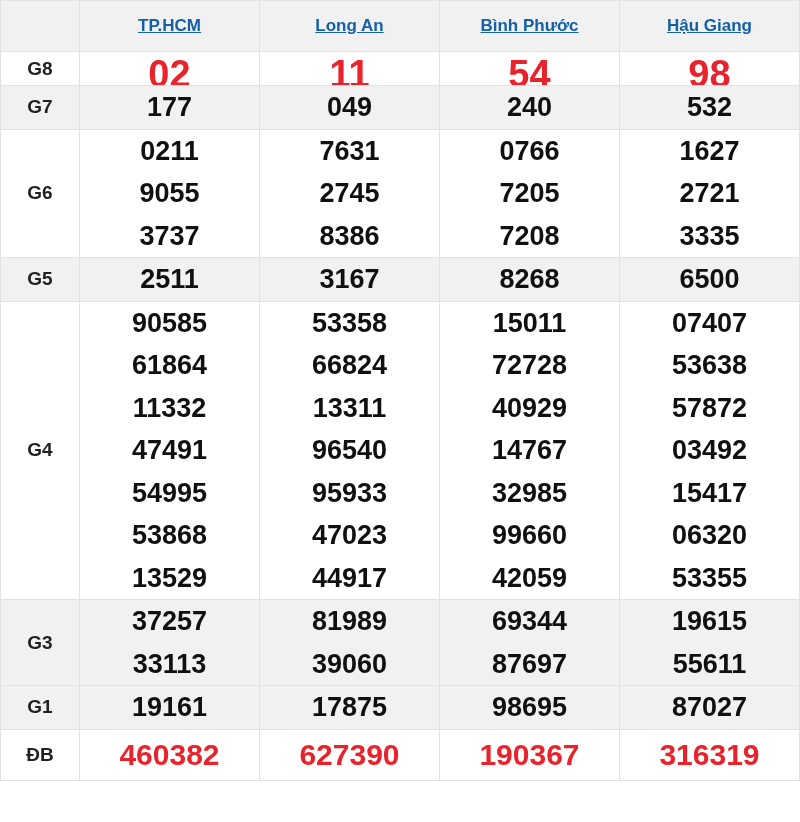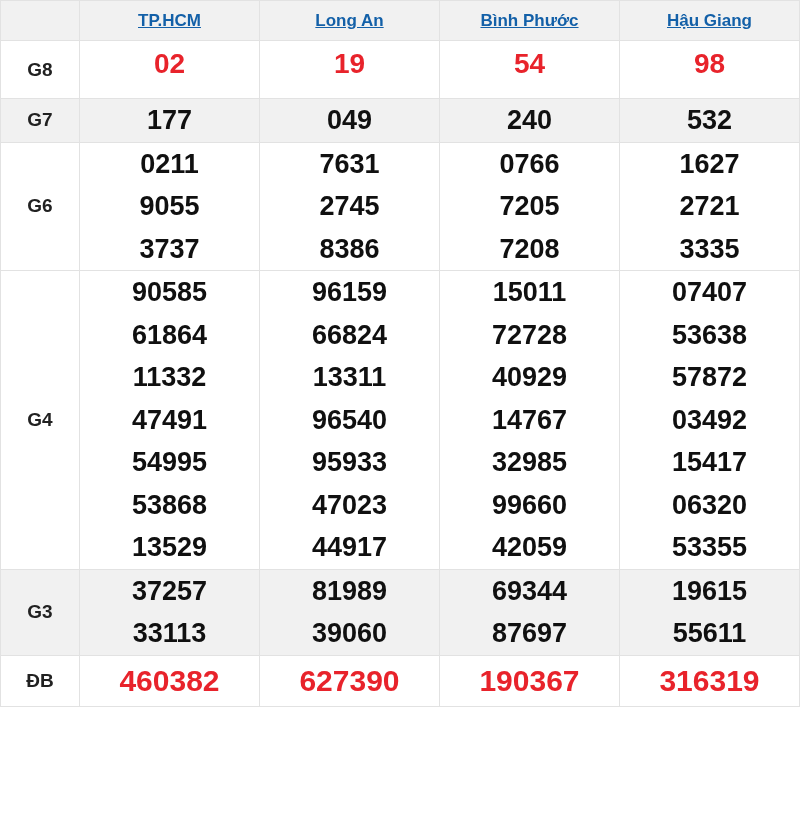--- a/index.html
+++ b/index.html
@@ -14,21 +14,21 @@
     table-layout: fixed;
   }
   col.c-label { width: 79px; }
   col.c-data  { width: 180px; }
   th, td {
     border: 1px solid var(--border, #e2e2e2);
     text-align: center;
     vertical-align: middle;
     overflow: hidden;
   }
-  thead tr { height: 40px; background: var(--altbg, #f1f1f1); }
+  thead tr { height: 51px; background: var(--altbg, #f1f1f1); }
   a.col-link {
     color: var(--blue, #1360a8);
     font-weight: bold;
     font-size: 17px;
     text-decoration: underline;
     cursor: pointer;
   }
   tr.shaded { background: var(--altbg, #f1f1f1); }
   tr.plain  { background: #ffffff; }
   td.label {
@@ -38,23 +38,23 @@
   }
   .val {
     height: 42.5px;
     line-height: 42.5px;
     font-size: 27px;
     font-weight: bold;
     color: #101010;
     white-space: nowrap;
   }
   tr.row-g8 .val {
-    height: 57px;
+    height: 33px;
     line-height: 45px;
-    font-size: 28px;
+    font-size: 38px;
     color: var(--red, #e8232b);
   }
   tr.row-db .val {
     height: 50.5px;
     line-height: 50.5px;
     font-size: 30px;
     color: var(--red, #e8232b);
   }
 </style>
 </head>
@@ -77,21 +77,21 @@
         <th><a class="col-link">Hậu Giang</a></th>
       </tr>
   </thead>
   <tbody>
       <tr class="plain row-g8">
         <td class="label">G8</td>
         <td class="cell">
           <div class="val">02</div>
         </td>
         <td class="cell">
-          <div class="val">19</div>
+          <div class="val">11</div>
         </td>
         <td class="cell">
           <div class="val">54</div>
         </td>
         <td class="cell">
           <div class="val">98</div>
         </td>
       </tr>
       <tr class="shaded">
         <td class="label">G7</td>
@@ -122,35 +122,50 @@
         </td>
         <td class="cell">
           <div class="val">0766</div>
           <div class="val">7205</div>
           <div class="val">7208</div>
         </td>
         <td class="cell">
           <div class="val">1627</div>
           <div class="val">2721</div>
           <div class="val">3335</div>
+        </td>
+      </tr>
+      <tr class="shaded">
+        <td class="label">G5</td>
+        <td class="cell">
+          <div class="val">2511</div>
+        </td>
+        <td class="cell">
+          <div class="val">3167</div>
+        </td>
+        <td class="cell">
+          <div class="val">8268</div>
+        </td>
+        <td class="cell">
+          <div class="val">6500</div>
         </td>
       </tr>
       <tr class="plain">
         <td class="label">G4</td>
         <td class="cell">
           <div class="val">90585</div>
           <div class="val">61864</div>
           <div class="val">11332</div>
           <div class="val">47491</div>
           <div class="val">54995</div>
           <div class="val">53868</div>
           <div class="val">13529</div>
         </td>
         <td class="cell">
-          <div class="val">96159</div>
+          <div class="val">53358</div>
           <div class="val">66824</div>
           <div class="val">13311</div>
           <div class="val">96540</div>
           <div class="val">95933</div>
           <div class="val">47023</div>
           <div class="val">44917</div>
         </td>
         <td class="cell">
           <div class="val">15011</div>
           <div class="val">72728</div>
@@ -182,20 +197,35 @@
         </td>
         <td class="cell">
           <div class="val">69344</div>
           <div class="val">87697</div>
         </td>
         <td class="cell">
           <div class="val">19615</div>
           <div class="val">55611</div>
         </td>
       </tr>
+      <tr class="shaded">
+        <td class="label">G1</td>
+        <td class="cell">
+          <div class="val">19161</div>
+        </td>
+        <td class="cell">
+          <div class="val">17875</div>
+        </td>
+        <td class="cell">
+          <div class="val">98695</div>
+        </td>
+        <td class="cell">
+          <div class="val">87027</div>
+        </td>
+      </tr>
       <tr class="plain row-db">
         <td class="label">ĐB</td>
         <td class="cell">
           <div class="val">460382</div>
         </td>
         <td class="cell">
           <div class="val">627390</div>
         </td>
         <td class="cell">
           <div class="val">190367</div>

